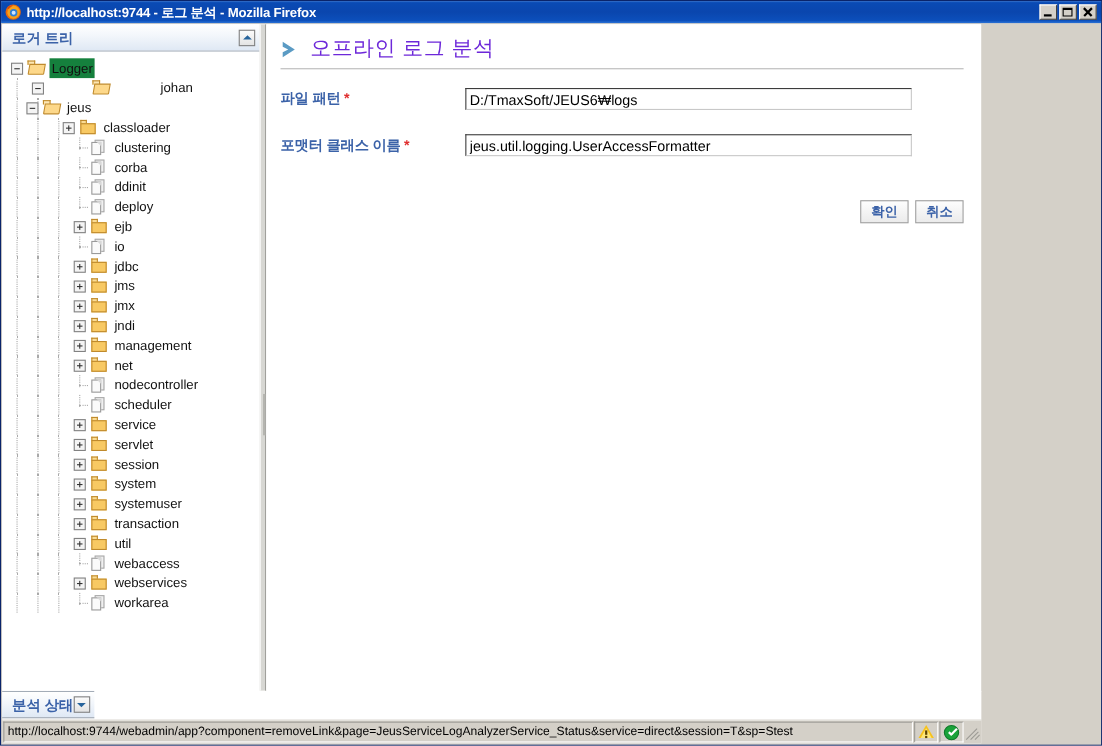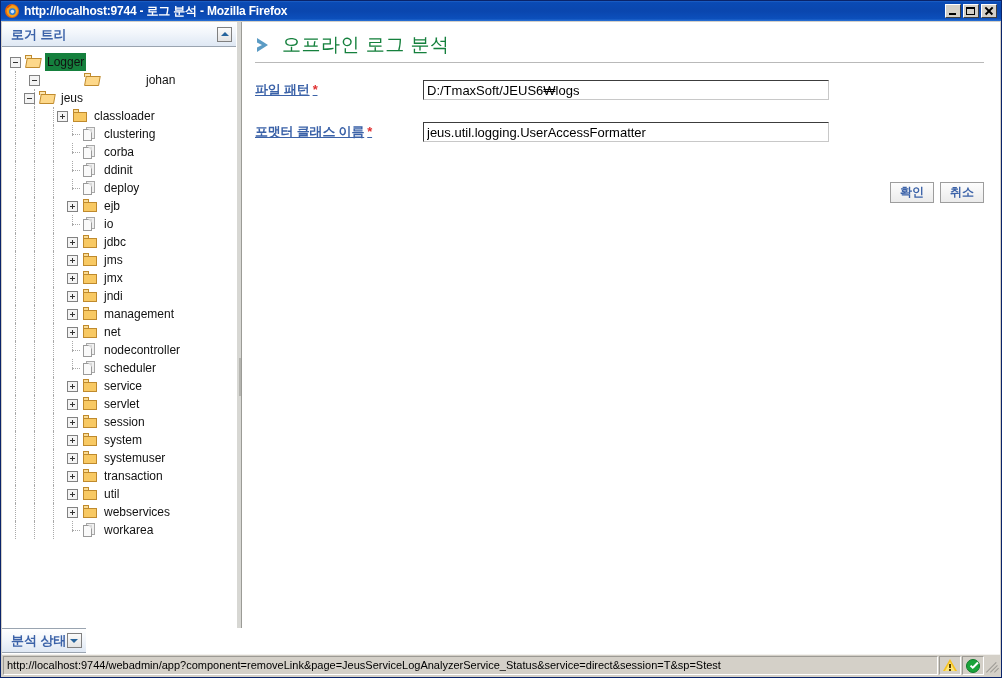--- a/index.html
+++ b/index.html
@@ -52,21 +52,21 @@
   .wb-close .g1, .wb-close .g2 {
     left: 2px; top: 5px; width: 10px; height: 1.6px; background:#000;
   }
   .wb-close .g1 { transform: rotate(45deg); }
   .wb-close .g2 { transform: rotate(-45deg); }
 
   
   #client {
     position: absolute;
     left: 1px; top: 21px;
-    width: 998px; height: 654px;
+    width: 890px; height: 654px;
     background: #ffffff;
     display: flex;
     flex-direction: column;
   }
   #content-row {
     flex: 1 1 auto;
     display: flex;
     position: relative;
     overflow: hidden;
   }
@@ -228,21 +228,21 @@
     display: flex; align-items: center;
     padding: 10px 0 0 13px;
     height: 36px;
   }
   #chevron {
     width: 18px; height: 20px; position: relative; flex: 0 0 auto; margin-right: 9px;
   }
   #chevron svg { display:block; }
   #pagetitle {
     font-size: 19px;
-    color: #15803d;
+    color: #6d28d9;
     font-weight: normal;
     line-height: 22px;
     white-space: nowrap;
     letter-spacing: 0.5px;
   }
   #titlerule {
     margin: 4px 16px 0 13px;
     border: none;
     border-top: 1px solid #b9b9b9;
     height: 0;
@@ -258,21 +258,20 @@
     margin-bottom: 20px;
   }
   .flabel {
     width: 168px;
     flex: 0 0 168px;
     font-size: 13px;
     font-weight: bold;
     color: #3b62a8;
     white-space: nowrap;
     letter-spacing: -0.2px;
-    text-decoration: underline;
   }
   .req { color: #e03030; font-weight: bold; margin-left: 3px; font-size: 13px; }
   .finput {
     width: 406px;
     height: 20px;
     font-family: "Liberation Sans", sans-serif;
     font-size: 13px;
     color: #000000;
     padding: 1px 3px;
     background: #ffffff;
@@ -678,20 +677,31 @@
                 <span class="ticon ic-folder">
                   <span class="tab"></span>
                   <span class="body"></span>
                 </span>
                 <span class="tlabel">util</span>
               </div>
               <div class="tnode" style="padding-left: 65px;">
                 <span class="guide" style="left: 13px;"></span>
                 <span class="guide" style="left: 32px;"></span>
                 <span class="guide" style="left: 51px;"></span>
+                <span class="tog-blank"></span>
+                <span class="ticon ic-doc">
+                  <span class="p2"></span>
+                  <span class="p1"></span>
+                </span>
+                <span class="tlabel">webaccess</span>
+              </div>
+              <div class="tnode" style="padding-left: 65px;">
+                <span class="guide" style="left: 13px;"></span>
+                <span class="guide" style="left: 32px;"></span>
+                <span class="guide" style="left: 51px;"></span>
                 <span class="tog plus"></span>
                 <span class="ticon ic-folder">
                   <span class="tab"></span>
                   <span class="body"></span>
                 </span>
                 <span class="tlabel">webservices</span>
               </div>
               <div class="tnode" style="padding-left: 65px;">
                 <span class="guide" style="left: 13px;"></span>
                 <span class="guide" style="left: 32px;"></span>

